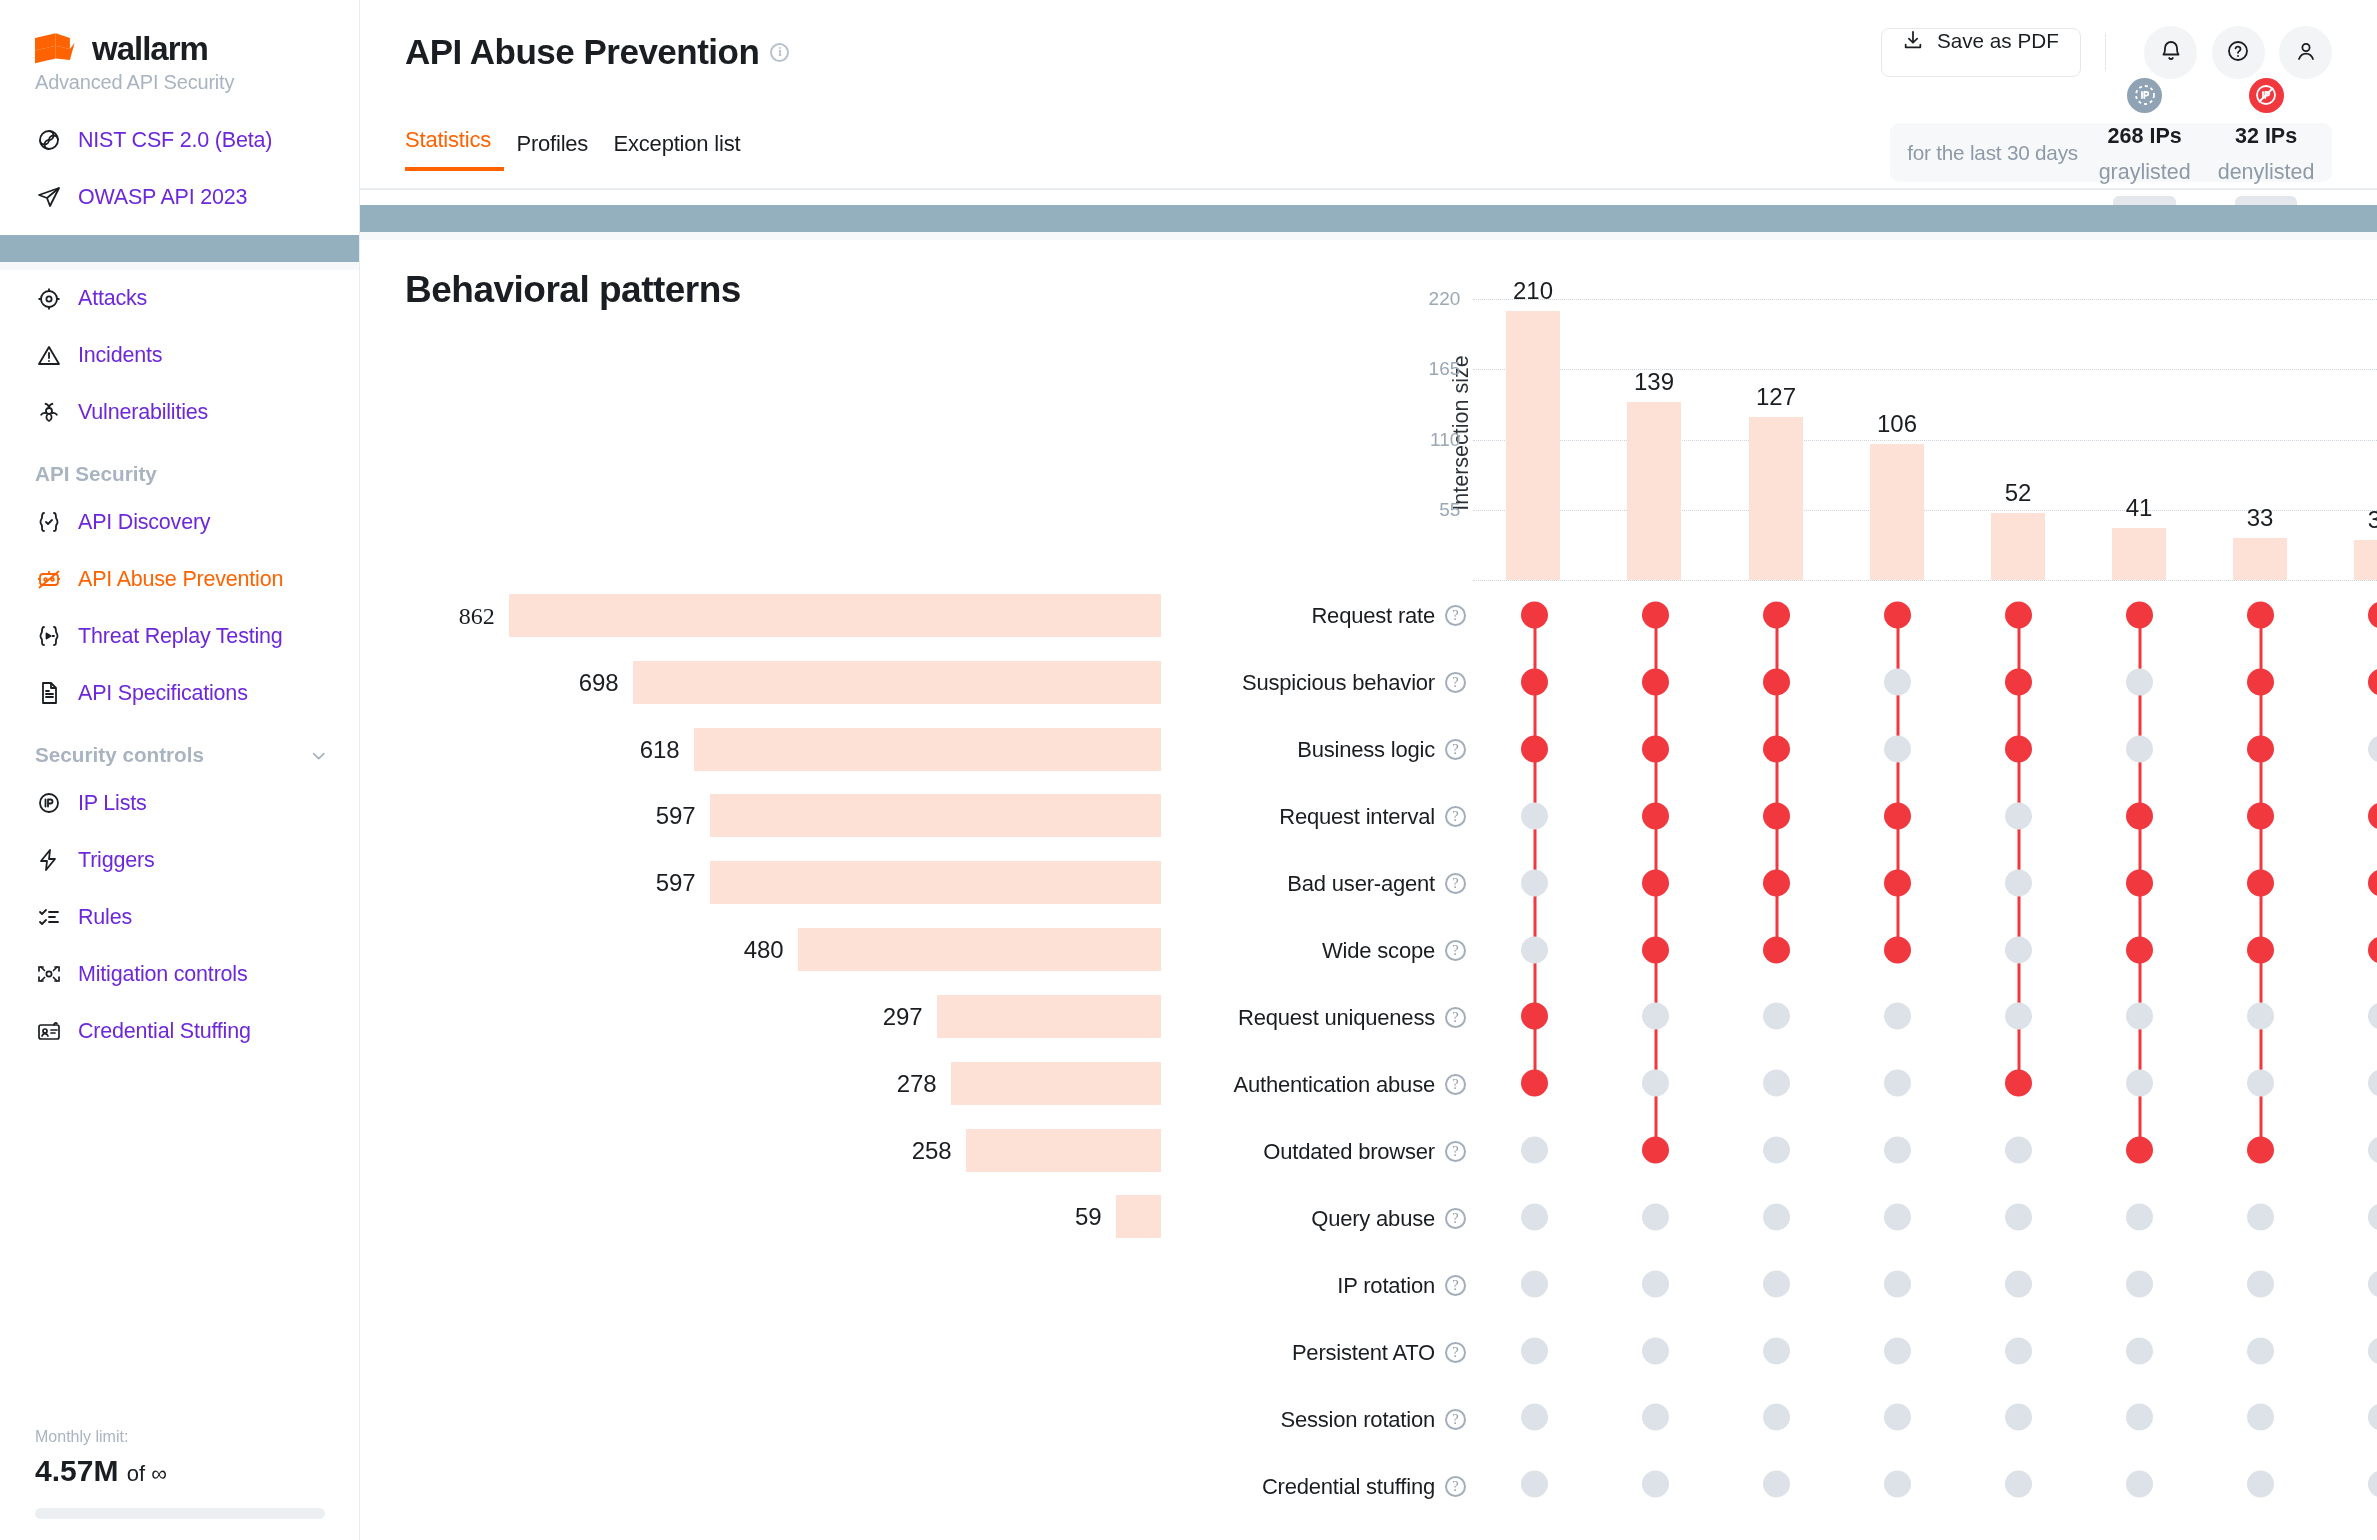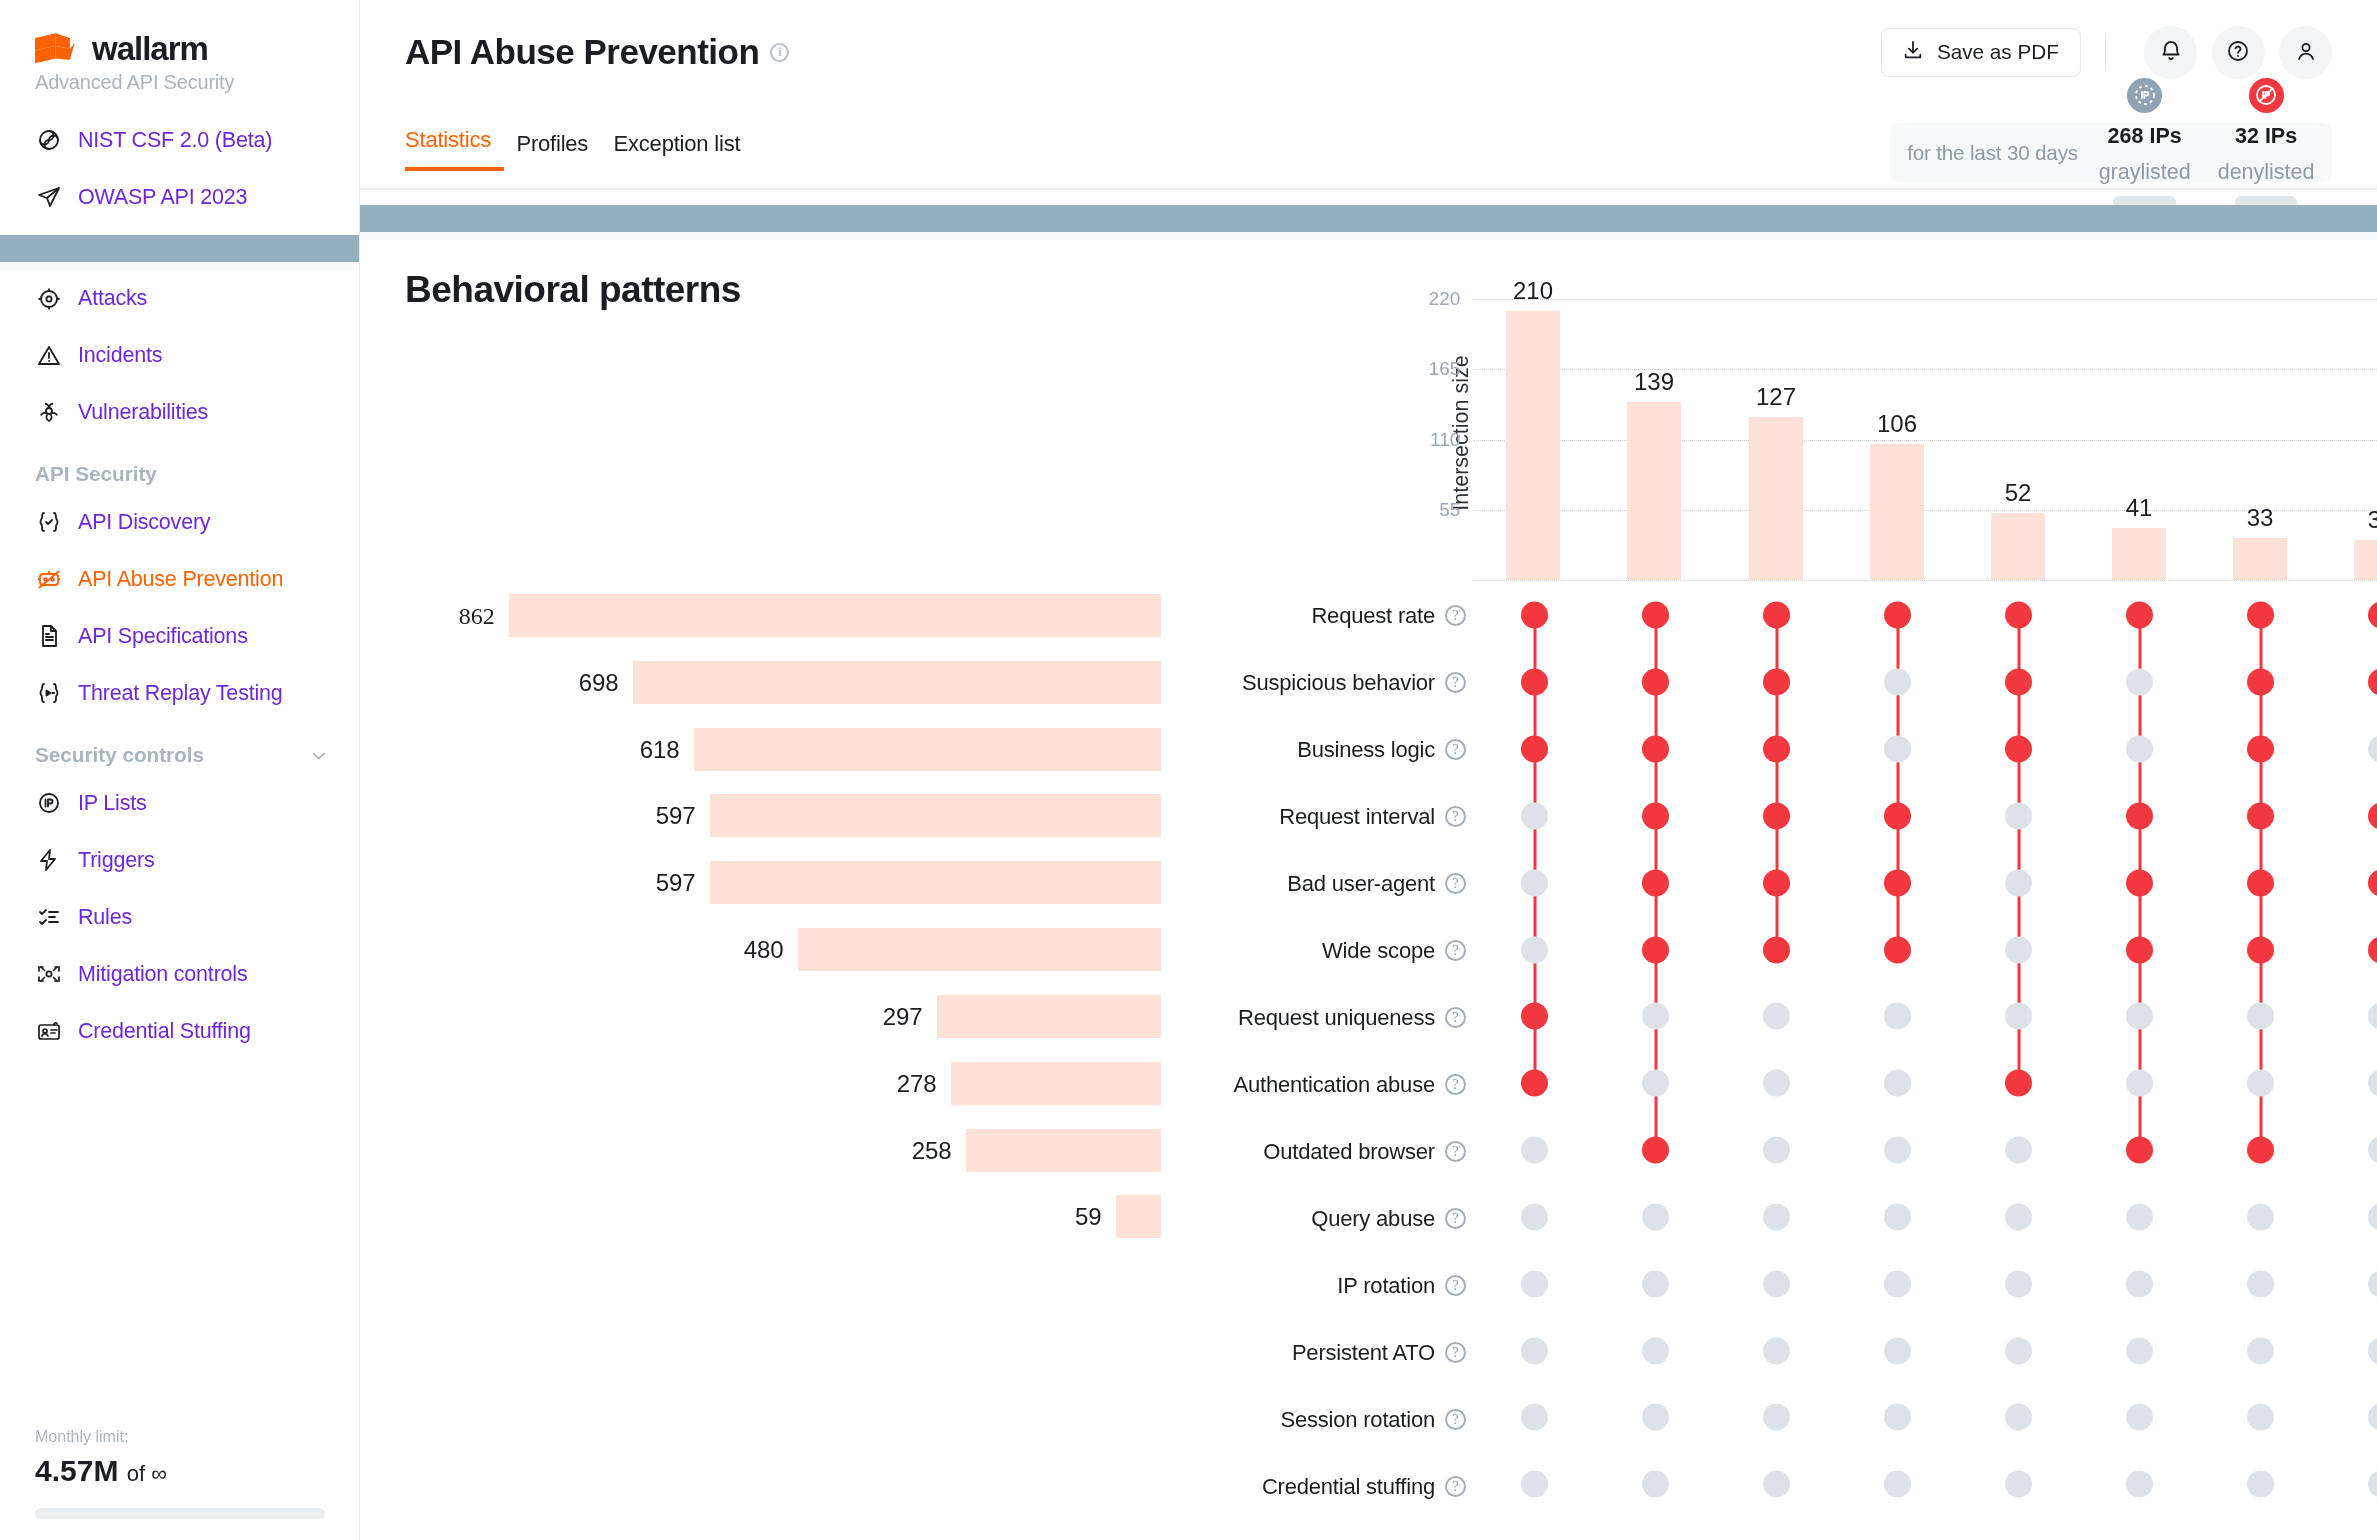--- a/index.html
+++ b/index.html
@@ -70,21 +70,21 @@
     width: 19px; height: 19px; border-radius: 50%;
     border: 2px solid #b9c2cc; color: #b9c2cc;
     font-size: 12.7px; font-weight: 700; display:flex; align-items:center; justify-content:center;
     font-family: "Liberation Serif", serif;
   }
   .top-right {
     position: absolute; right: 45px; top: 25.5px;
     display: flex; align-items: center; gap: 0px;
   }
   .pdf-btn {
-    display:flex; align-items:center; gap: 12.7px;
+    display:flex; align-items:flex-start; gap: 12.7px;
     height: 49px; padding: 0 20.7px;
     border: 1.6px solid #e6e9ec; border-radius: 8px;
     font-size: 20.7px; color: #1a1d21; background: #fff; cursor: pointer;
   }
   .vdiv { width: 1.6px; height: 38px; background: #e6e9ec; margin: 0 24px; }
   .round-btn {
     width: 53px; height: 53px; border-radius: 50%;
     background: #f2f4f6; display:flex; align-items:center; justify-content:center;
     margin-left: 14.3px; cursor: pointer;
   }
@@ -296,38 +296,38 @@
               <circle cx="15.5" cy="12.5" r="1.4"></circle>
             <path d="M12 7V4"></path>
               <path d="M1 12h2M21 12h2"></path>
             <path d="M2.5 20.5L21.5 4.5" stroke-linecap="round"></path>
           </svg>
         </span>
         <span>API Abuse Prevention</span>
       </div>
       <div class="nav-item">
         <span class="ic">
-          <svg width="24" height="24" viewBox="0 0 24 24" fill="none" stroke="#1a1d21" stroke-width="1.8" stroke-linejoin="round">
-            <path d="M6 2h8l5 5v15H6z"></path>
-              <path d="M14 2v5h5"></path>
-            <path d="M9 13h7M9 16h7M9 10h3" stroke-linecap="round"></path>
-          </svg>
-        </span>
-        <span>API Specifications</span>
-      </div>
-      <div class="nav-item">
-        <span class="ic">
           <svg width="24" height="24" viewBox="0 0 24 24" fill="none" stroke="#1a1d21" stroke-width="1.8" stroke-linecap="round" stroke-linejoin="round">
             <path d="M7 3c-2 0-2 3-2 4.5S3.5 9 3.5 12 5 13.5 5 16.5 5 21 7 21"></path>
             <path d="M17 3c2 0 2 3 2 4.5s1.5 1.5 1.5 4.5-1.5 1.5-1.5 4.5 0 4.5-2 4.5"></path>
             <path d="M9.5 9.5l4 2.5-4 2.5z" fill="#1a1d21"></path>
             <path d="M15.5 12h1.5"></path>
           </svg>
         </span>
         <span>Threat Replay Testing</span>
+      </div>
+      <div class="nav-item">
+        <span class="ic">
+          <svg width="24" height="24" viewBox="0 0 24 24" fill="none" stroke="#1a1d21" stroke-width="1.8" stroke-linejoin="round">
+            <path d="M6 2h8l5 5v15H6z"></path>
+              <path d="M14 2v5h5"></path>
+            <path d="M9 13h7M9 16h7M9 10h3" stroke-linecap="round"></path>
+          </svg>
+        </span>
+        <span>API Specifications</span>
       </div>
     </div>
 
     <div class="nav-section">
       <span>Security controls</span>
       <span class="chev">
         <svg width="17.5" height="17.5" viewBox="0 0 24 24" fill="none" stroke="#a9b4c0" stroke-width="2.4" stroke-linecap="round" stroke-linejoin="round">
           <path d="M5 9l7 7 7-7"></path>
         </svg>
       </span>

